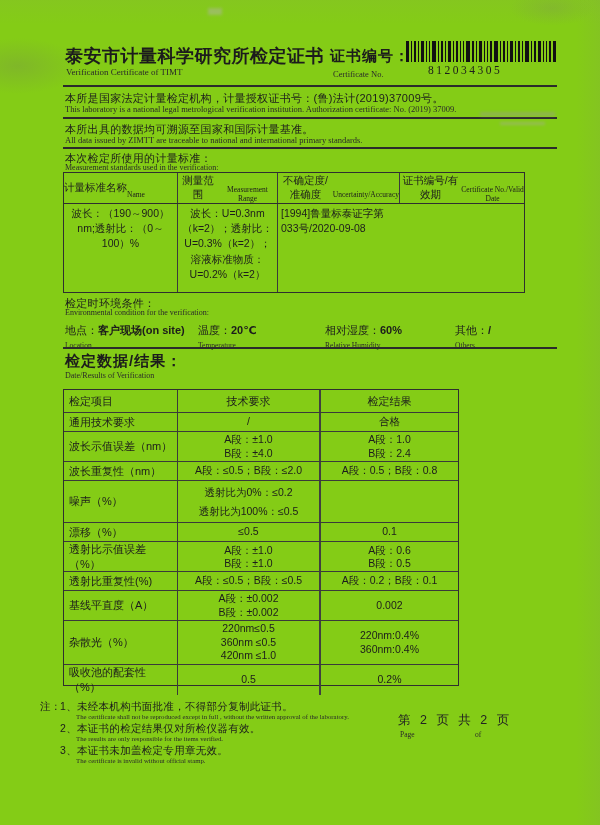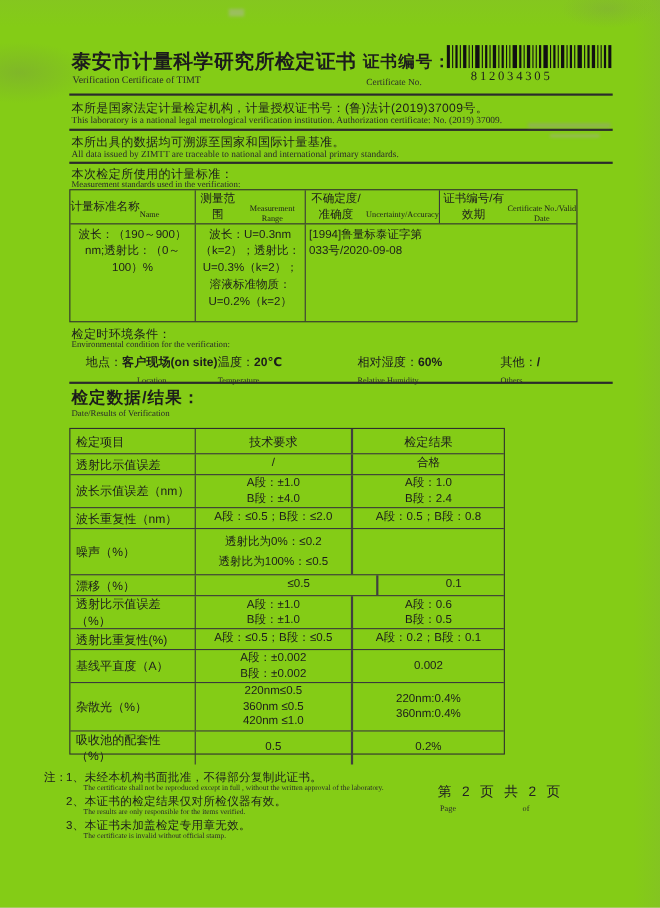--- a/index.html
+++ b/index.html
@@ -156,21 +156,21 @@
     <div class="brow">
       <div class="bcell">波长：（190～900）nm;透射比：（0～100）%</div>
       <div class="bcell">波长：U=0.3nm（k=2）；透射比：U=0.3%（k=2）；溶液标准物质：U=0.2%（k=2）</div>
       <div class="bcell">[1994]鲁量标泰证字第033号/2020-09-08</div>
     </div>
   </div>
 
   <div class="abs cn sec-cn" style="left:65px;top:296px;">检定时环境条件：</div>
   <div class="abs en sec-en" style="left:65px;top:308px;">Environmental condition for the verification:</div>
 
-  <div class="abs envf" style="left:78px;top:320px;text-align:center;">
+  <div class="abs envf" style="left:65px;top:320px;">
     <span class="lbl cn">地点：</span><span class="val cn">客户现场(on site)</span>
     <span class="eng en">Location</span>
   </div>
   <div class="abs envf" style="left:198px;top:320px;">
     <span class="lbl cn">温度：</span><span class="val cn">20℃</span>
     <span class="eng en">Temperature</span>
   </div>
   <div class="abs envf" style="left:325px;top:320px;">
     <span class="lbl cn">相对湿度：</span><span class="val cn">60%</span>
     <span class="eng en">Relative Humidity</span>
@@ -185,21 +185,21 @@
   <div class="abs en big-en" style="left:65px;top:371px;">Date/Results of Verification</div>
 
   <div class="t2">
     <div class="row hd" style="height:22px;">
       <div class="c1">检定项目</div>
       <div class="c2">技术要求</div>
       <div class="c3">检定结果</div>
     </div>
 
     <div class="row" style="height:18px;">
-      <div class="c1">透射比示值误差</div>
+      <div class="c1">通用技术要求</div>
       <div class="c2">
           <span class="ln">/</span>
         </div>
       <div class="c3">
           <span class="ln">合格</span>
         </div>
     </div>
 
     <div class="row" style="height:29px;">
       <div class="c1">波长示值误差（nm）</div>
@@ -224,21 +224,21 @@
     </div>
 
     <div class="row tall" style="height:41px;">
       <div class="c1">噪声（%）</div>
       <div class="c2">
         <span class="ln">透射比为0%：≤0.2</span>
         <span class="ln">透射比为100%：≤0.5</span>
       </div>
     </div>
 
-    <div class="row" style="height:18px;gap:23px;">
+    <div class="row" style="height:18px;">
       <div class="c1">漂移（%）</div>
       <div class="c2">
           <span class="ln">≤0.5</span>
         </div>
       <div class="c3">
           <span class="ln">0.1</span>
         </div>
     </div>
 
     <div class="row" style="height:29px;">

